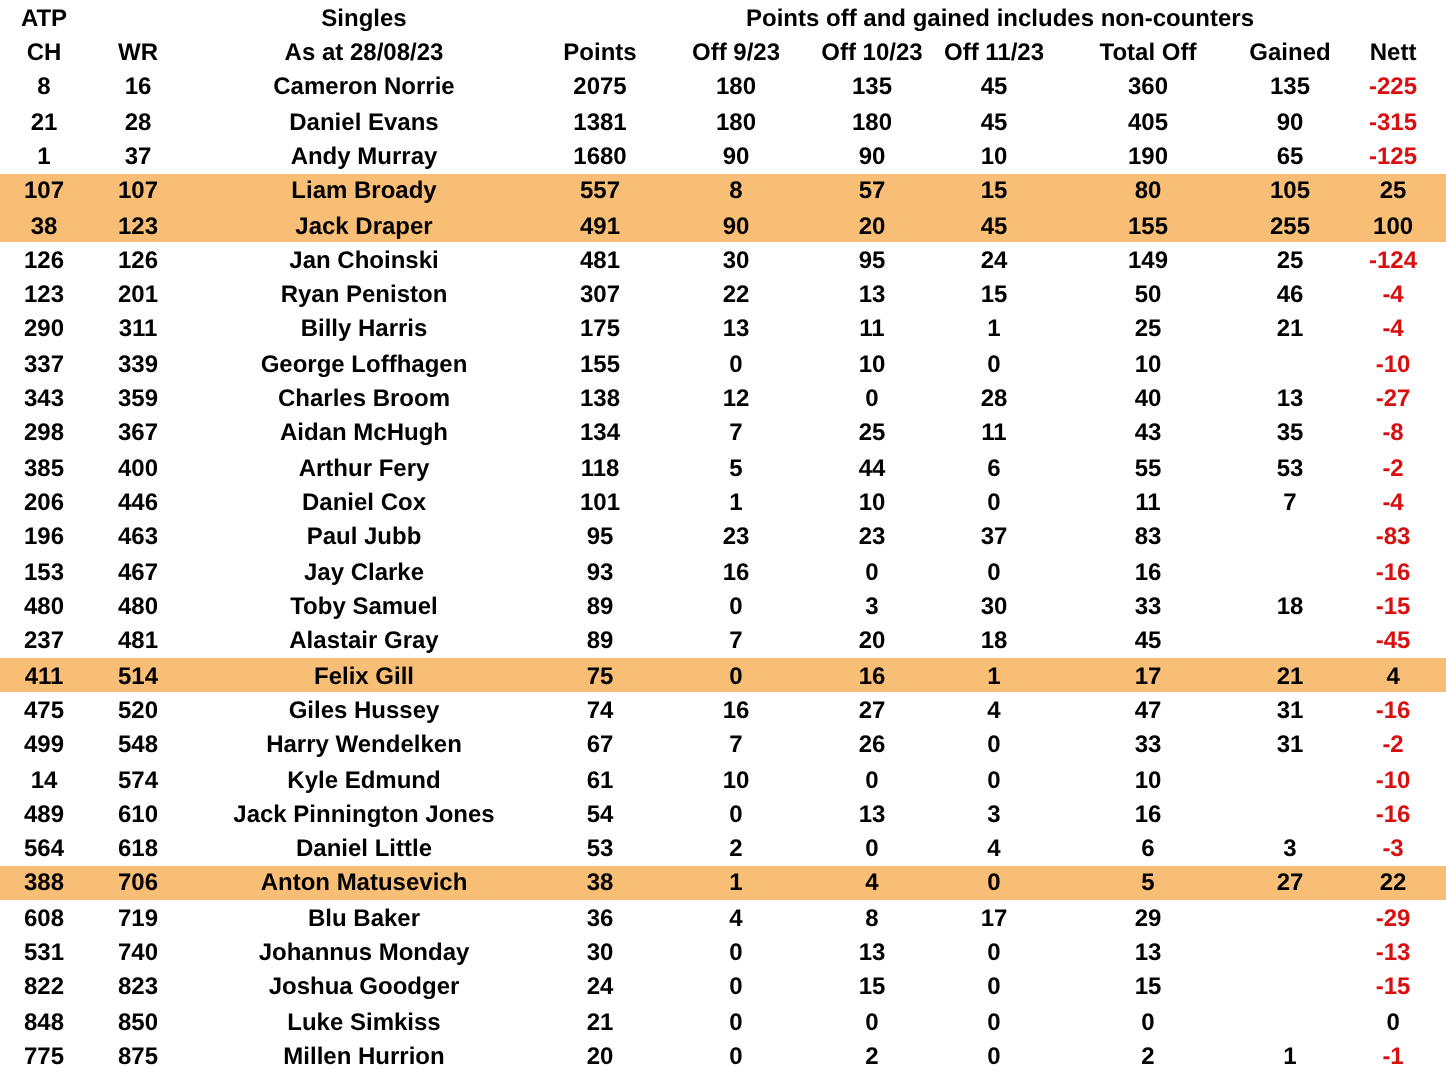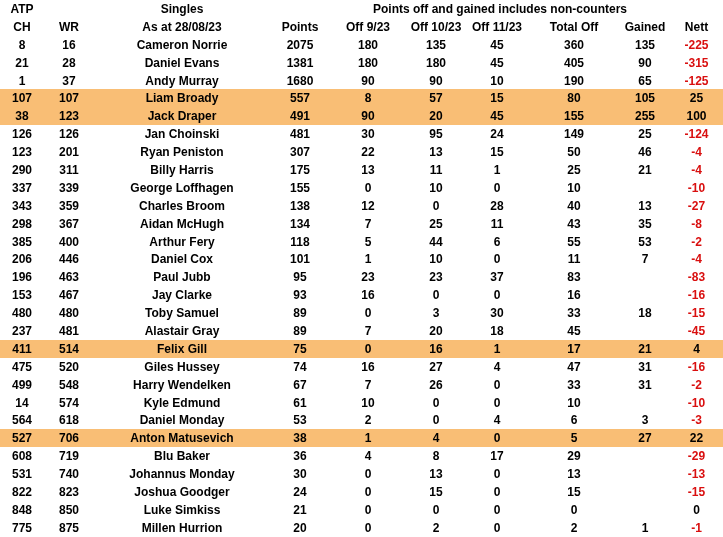--- a/index.html
+++ b/index.html
@@ -313,33 +313,45 @@
         <td>Kyle Edmund</td>
         <td>61</td>
         <td>10</td>
         <td>0</td>
         <td>0</td>
         <td>10</td>
         <td></td>
         <td class="neg">-10</td>
       </tr>
       <tr>
+        <td>489</td>
+        <td>610</td>
+        <td>Jack Pinnington Jones</td>
+        <td>54</td>
+        <td>0</td>
+        <td>13</td>
+        <td>3</td>
+        <td>16</td>
+        <td></td>
+        <td class="neg">-16</td>
+      </tr>
+      <tr>
         <td>564</td>
         <td>618</td>
-        <td>Daniel Monday</td>
+        <td>Daniel Little</td>
         <td>53</td>
         <td>2</td>
         <td>0</td>
         <td>4</td>
         <td>6</td>
         <td>3</td>
         <td class="neg">-3</td>
       </tr>
       <tr class="hl">
-        <td>527</td>
+        <td>388</td>
         <td>706</td>
         <td>Anton Matusevich</td>
         <td>38</td>
         <td>1</td>
         <td>4</td>
         <td>0</td>
         <td>5</td>
         <td>27</td>
         <td>22</td>
       </tr>

